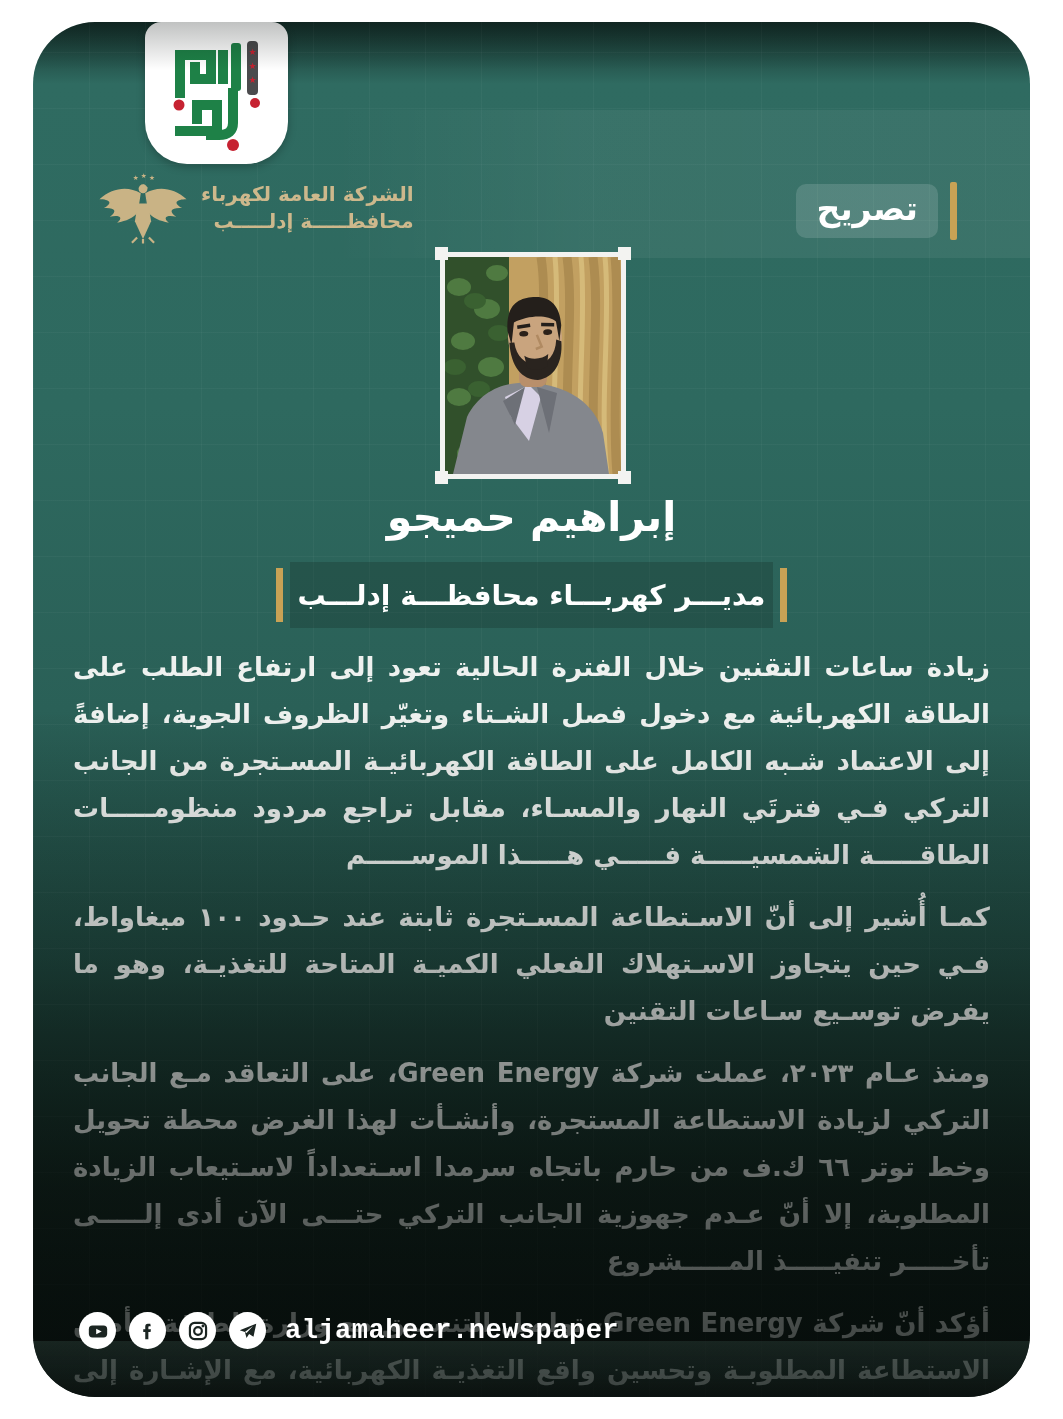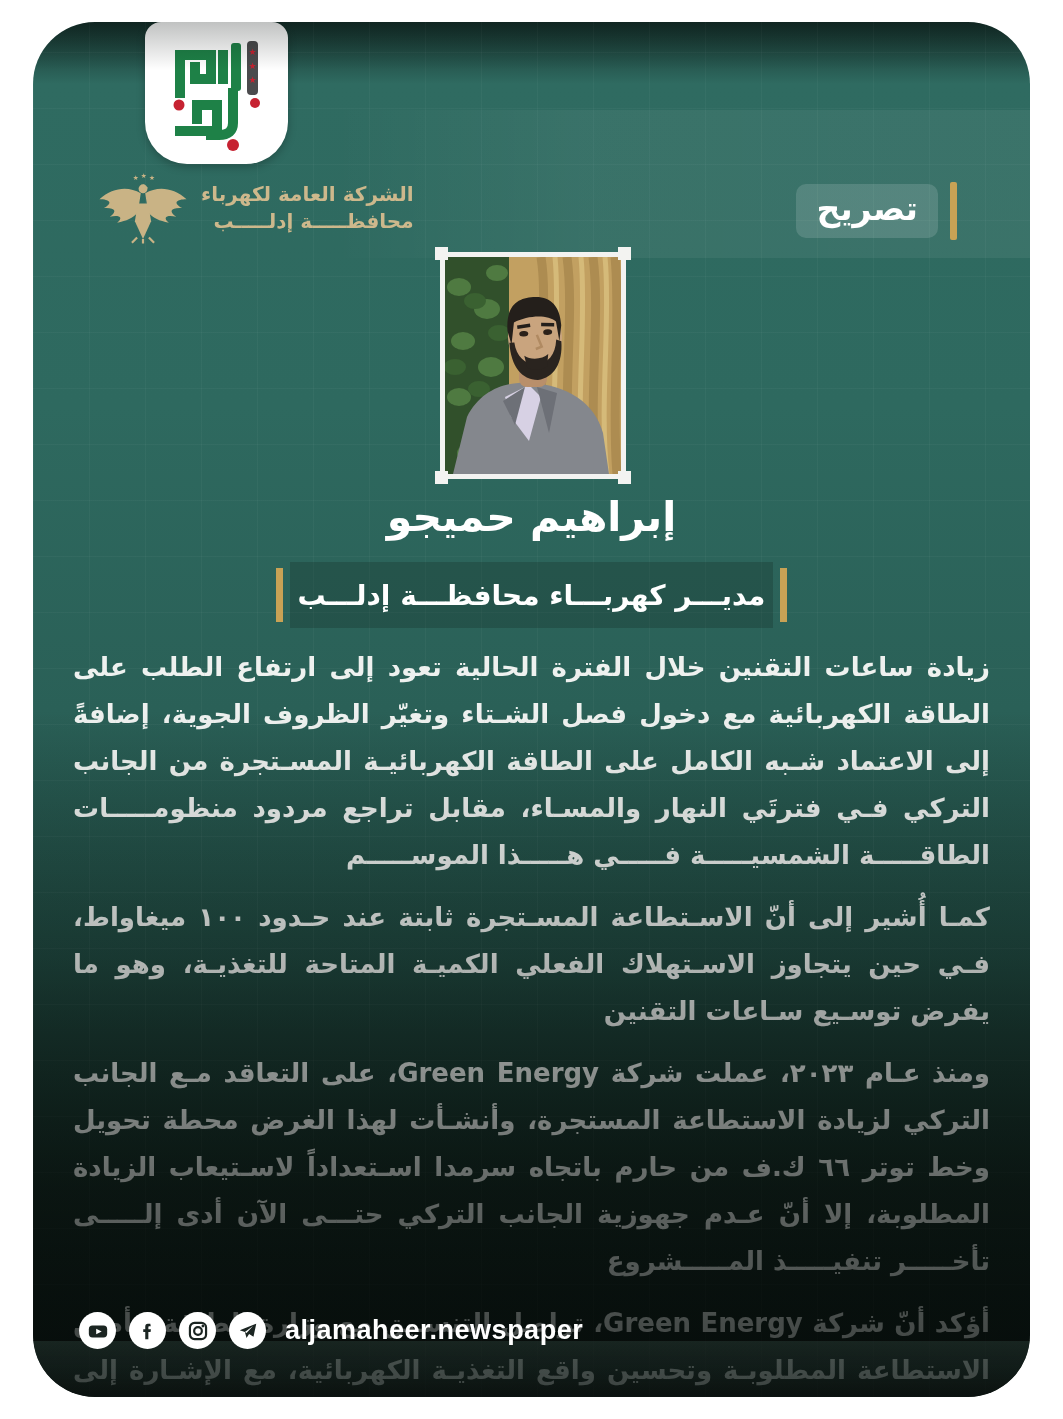--- a/index.html
+++ b/index.html
@@ -67,21 +67,21 @@
     color:#eef1ef;font-size:26px;font-weight:bold;line-height:47px;
     text-align:justify;direction:rtl;}
   .body-text p{margin:0 0 15px 0;}
   .body-text p:last-child{margin-bottom:0;}
 
   
   .footer{position:absolute;left:46px;bottom:48px;z-index:7;display:flex;align-items:center;direction:ltr;}
   .soc{width:37px;height:37px;border-radius:50%;background:#ffffff;margin-right:13px;
     display:flex;align-items:center;justify-content:center;}
   .handle{color:#ffffff;font-size:27px;font-weight:bold;letter-spacing:0.5px;margin-left:6px;
-    font-family:Liberation Sans, sans-serif;}
+    font-family:Liberation Mono, monospace;}
 </style>
 </head>
 <body>
 
 <div class="stage">
   <div class="card">
     <div class="grid-texture"></div>
     <div class="light-band"></div>
 
     <div class="logo-tag">

